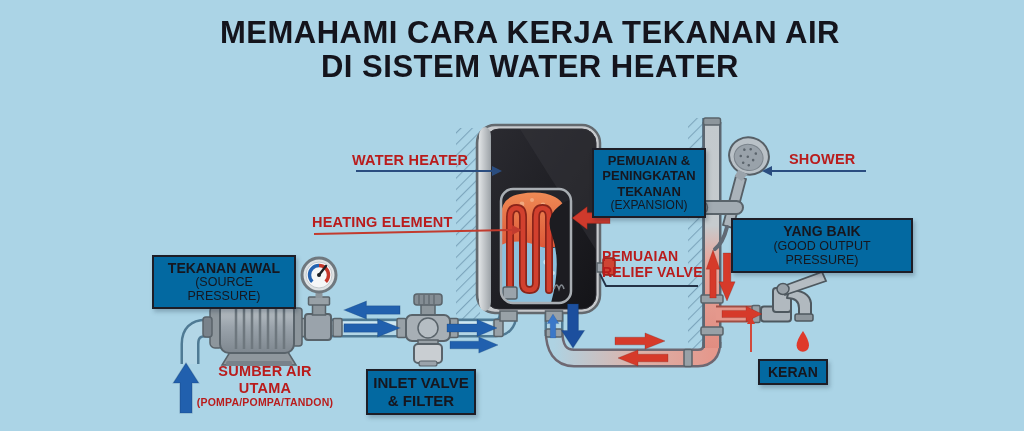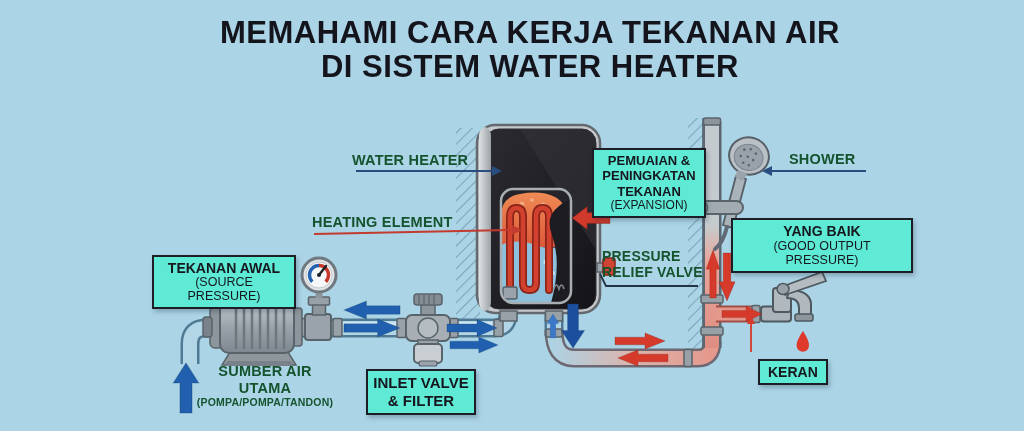--- a/index.html
+++ b/index.html
@@ -1,23 +1,23 @@
 <!DOCTYPE html>
 <html><head>
 <meta charset="utf-8">
 <style>
   html,body{margin:0;padding:0;}
   body{background:#abd4e6;font-family:"Liberation Sans",sans-serif;}
   .stage{position:relative;width:1024px;height:431px;background:#abd4e6;overflow:hidden;padding-left:36px;}
   .stage svg{position:absolute;left:0;top:0;}
   .title{position:absolute;left:0;right:0;top:16px;text-align:center;
          font-weight:bold;font-size:31px;line-height:1.1;letter-spacing:.5px;color:#14141c;}
-  .tag{position:absolute;font-weight:bold;color:#14532d;font-size:14.5px;letter-spacing:.2px;white-space:nowrap;}
+  .tag{position:absolute;font-weight:bold;color:#b91c1c;font-size:14.5px;letter-spacing:.2px;white-space:nowrap;}
   .tag .sub{display:block;}
-  .box{position:absolute;background:#5eead4;border:2px solid #1d1d26;color:#16161e;
+  .box{position:absolute;background:#0369a1;border:2px solid #1d1d26;color:#16161e;
        text-align:center;padding:3px 4px;box-shadow:1.5px 2.5px 4px rgba(20,40,60,.25);}
   .box .b{display:block;font-weight:bold;}
   .box .n{display:block;font-weight:normal;}
   .src-box{left:152px;top:255px;width:132px;}
   .src-box .b{font-size:14px;line-height:1.15;}
   .src-box .n{font-size:12.5px;line-height:1.1;}
   .exp-box{left:592px;top:148px;width:102px;}
   .exp-box .b{font-size:13px;line-height:1.18;}
   .exp-box .n{font-size:12px;line-height:1.15;}
   .out-box{left:731px;top:218px;width:170px;}
@@ -255,21 +255,21 @@
 
 <div class="title">
   <span>MEMAHAMI CARA KERJA TEKANAN AIR</span><br>
   <span>DI SISTEM WATER HEATER</span>
 </div>
 
 <div class="tag wh-label">WATER HEATER</div>
 <div class="tag he-label">HEATING ELEMENT</div>
 <div class="tag sh-label">SHOWER</div>
 <div class="tag prv-label">
-  <span class="sub">PRESSURE</span>
+  <span class="sub">PEMUAIAN</span>
   <span class="sub">RELIEF VALVE</span>
 </div>
 <div class="tag source-label">
   <span class="l1">SUMBER AIR</span>
   <span class="l1">UTAMA</span>
   <span class="l3">(POMPA/POMPA/TANDON)</span>
 </div>
 
 <div class="box src-box">
   <span class="b">TEKANAN AWAL</span>

